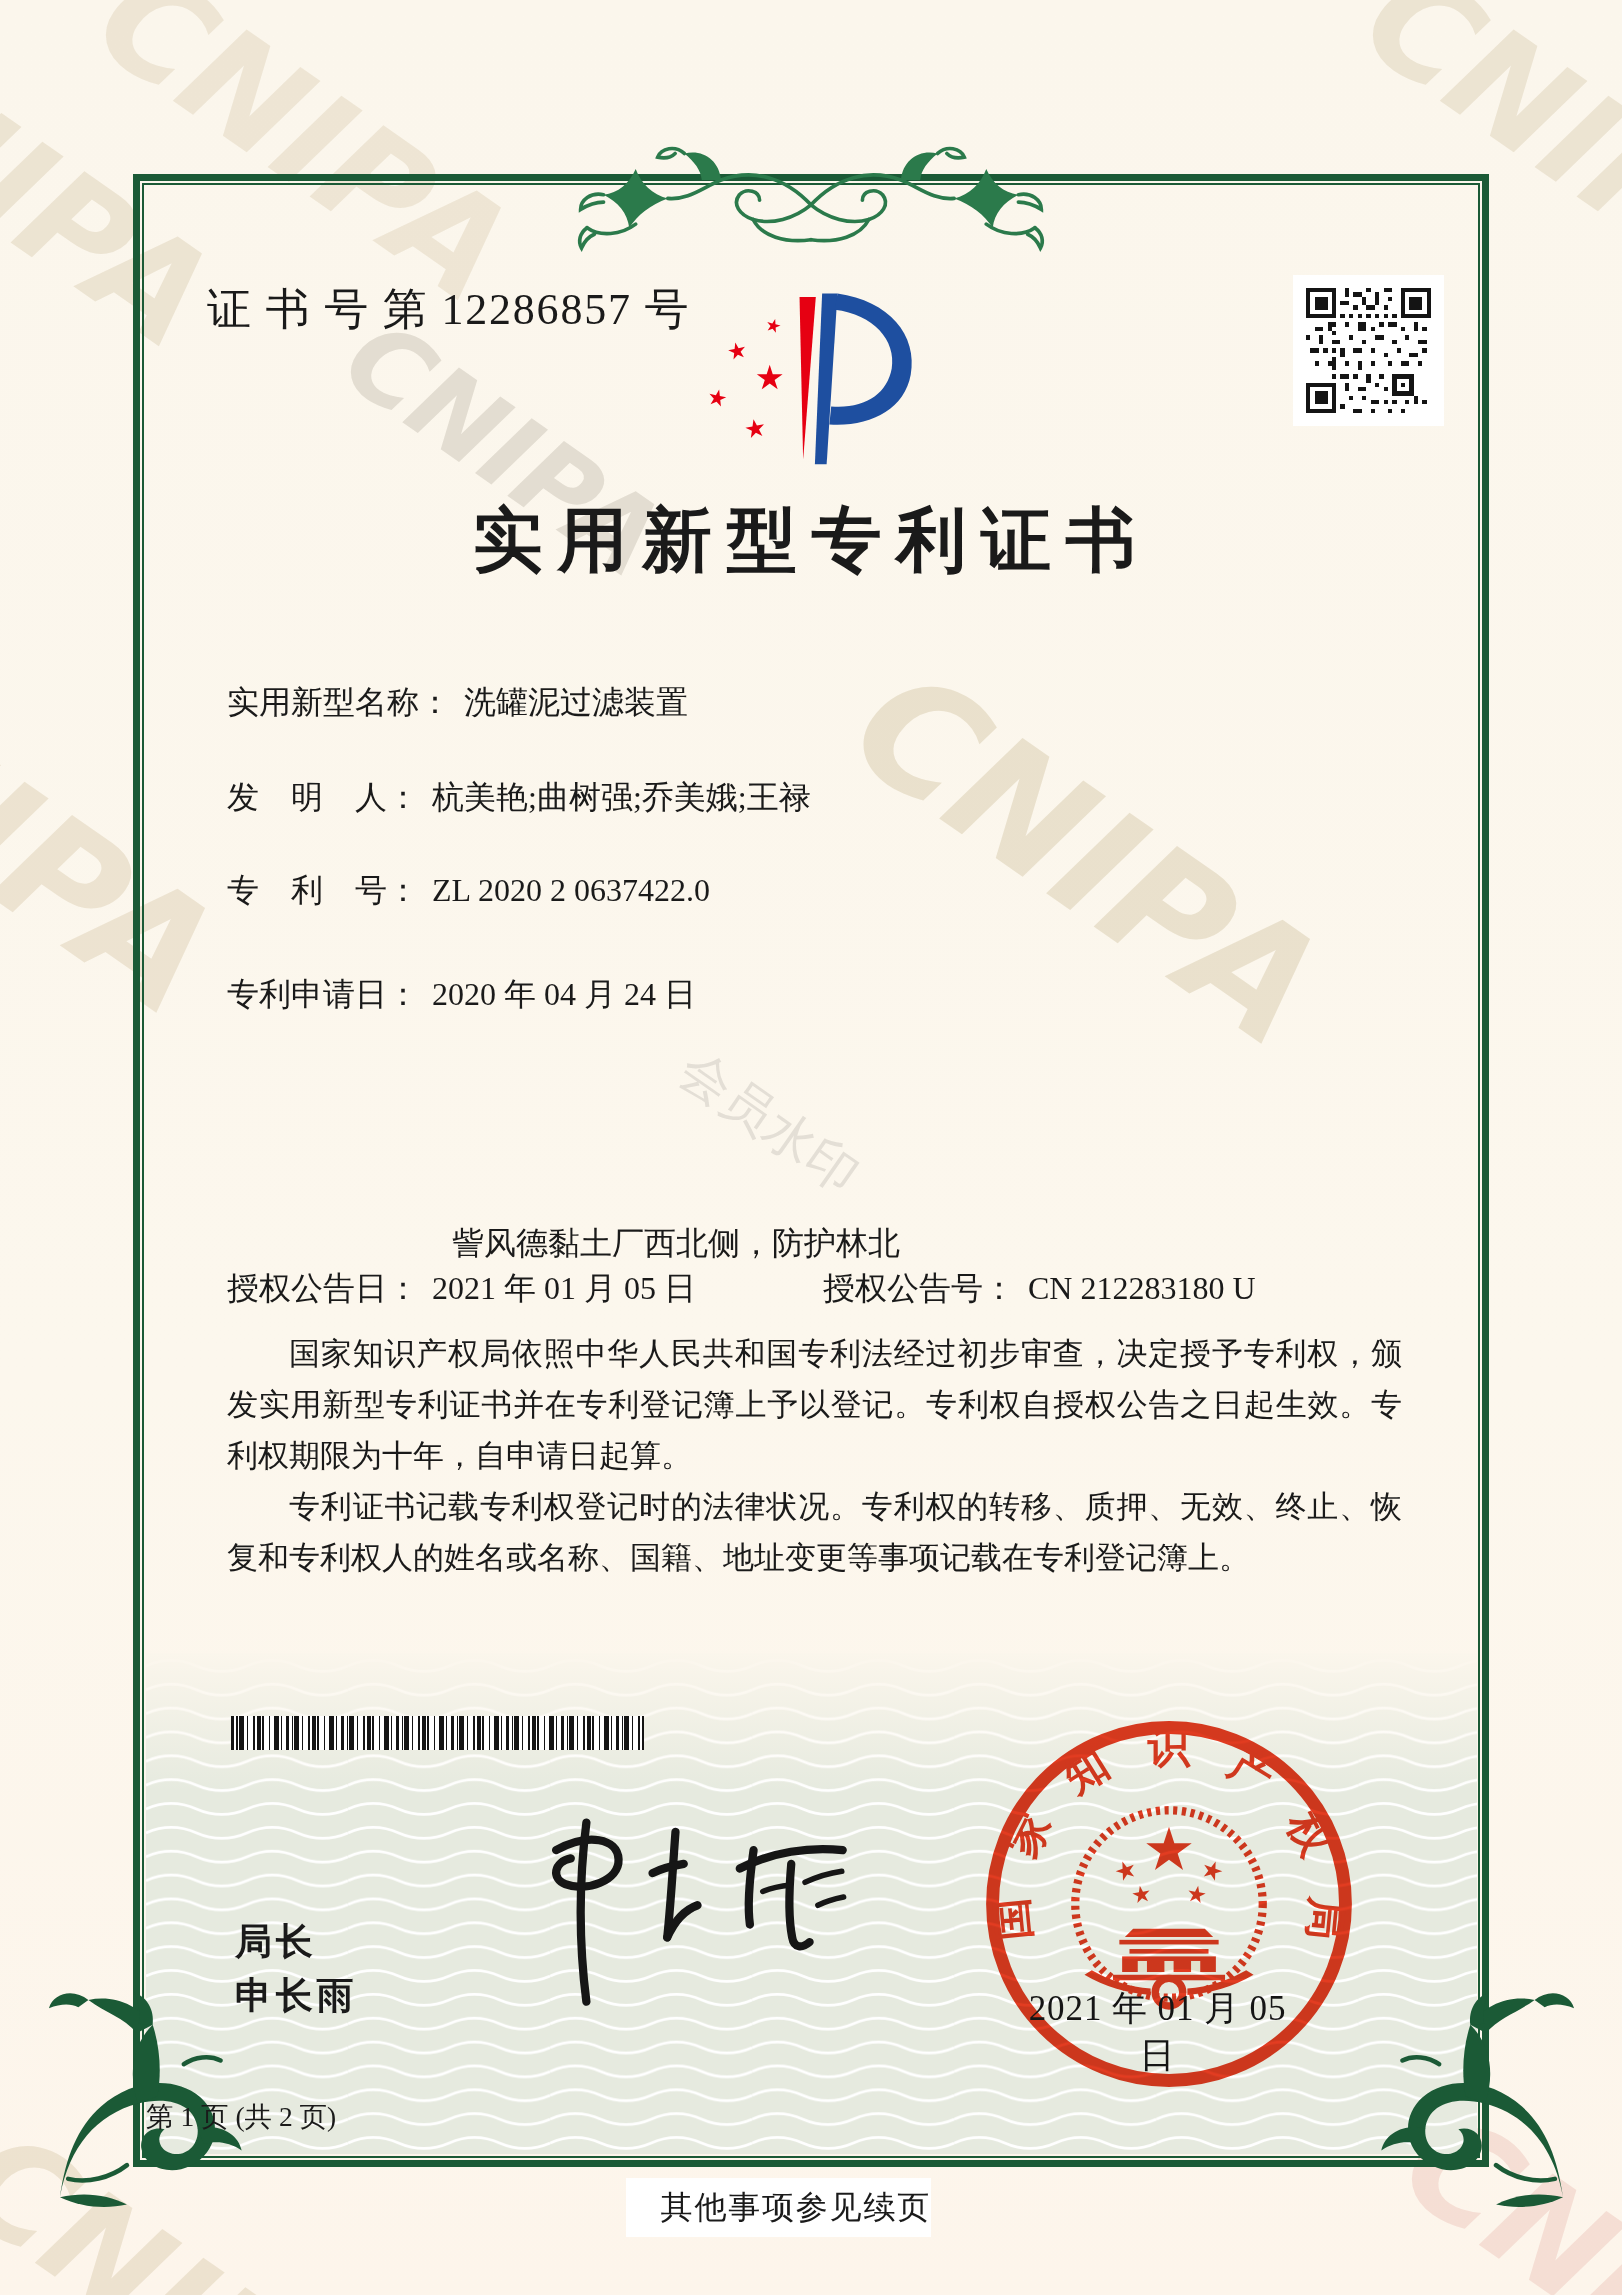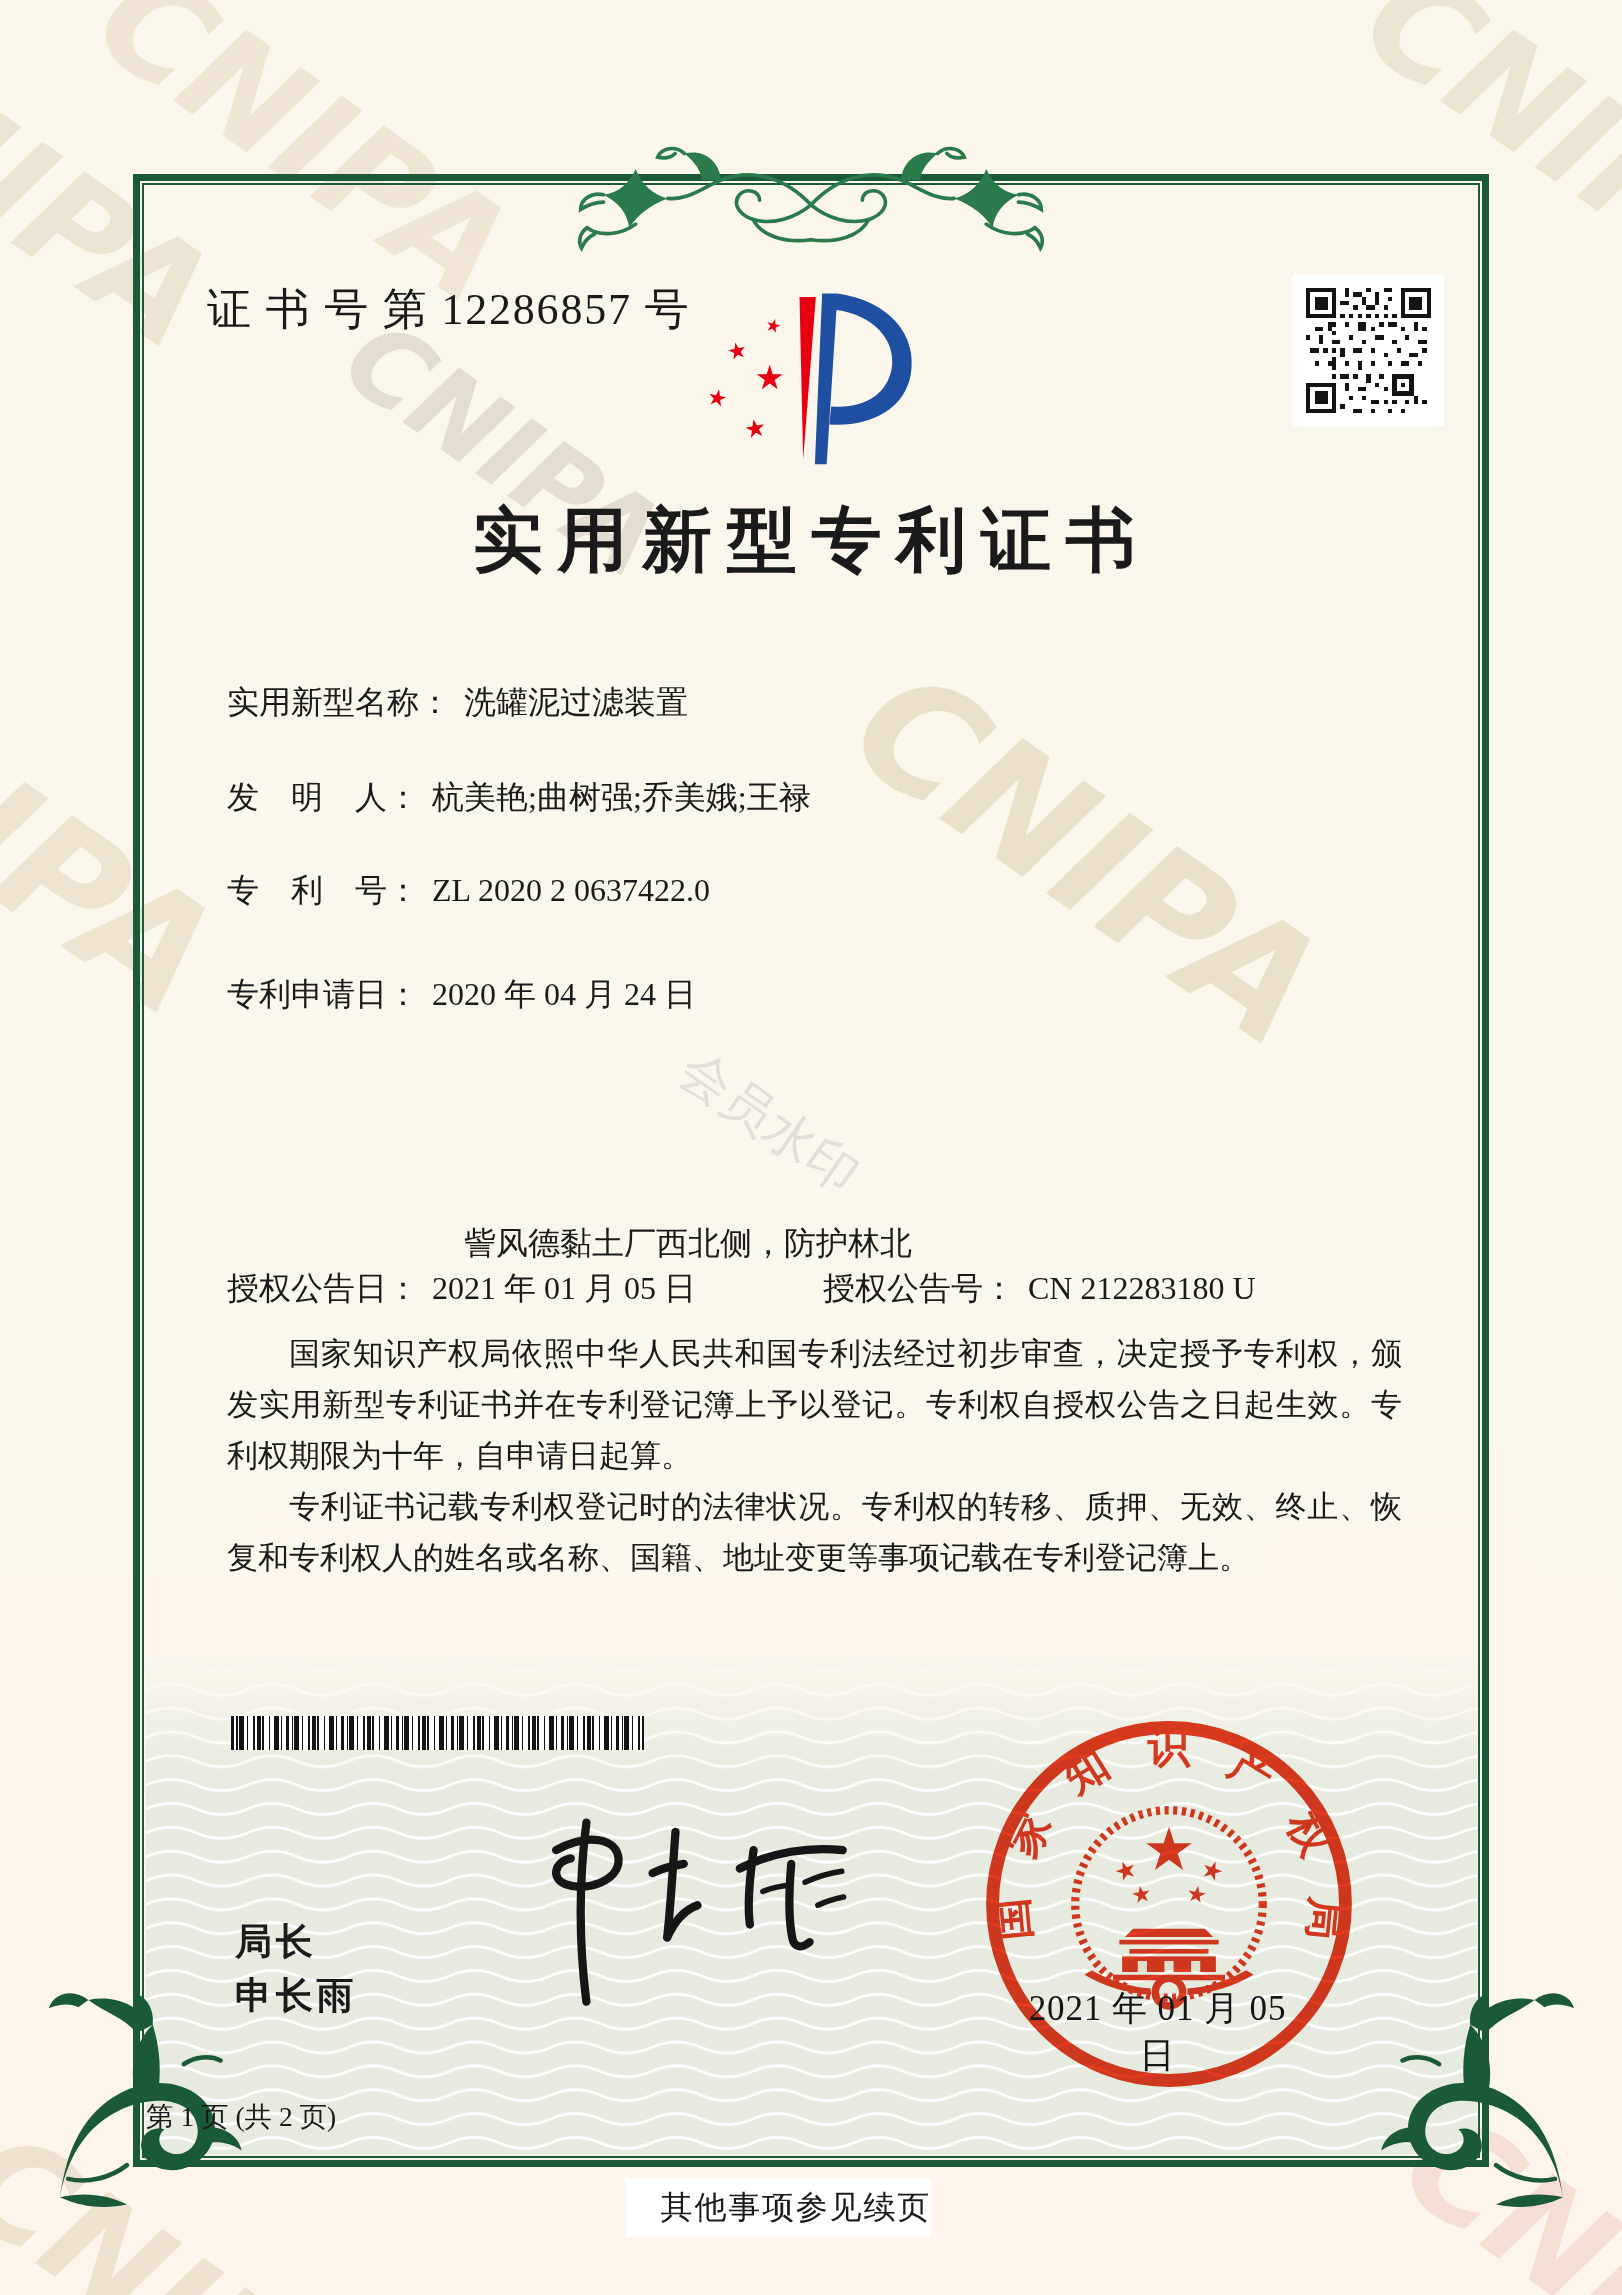--- a/index.html
+++ b/index.html
@@ -39,21 +39,21 @@
   .certno{position:absolute;z-index:5;left:207px;top:280px;font-size:44px;letter-spacing:1.8px;}
   .logo{position:absolute;z-index:5;left:701px;top:288px;width:226px;height:184px;}
   .qr{position:absolute;z-index:5;left:1293px;top:275px;width:151px;height:151px;background:#fff;}
   .qr svg{position:absolute;left:13px;top:13px;width:125px;height:125px;}
   .title{position:absolute;z-index:5;left:146px;top:494px;width:1331px;text-align:center;
          font-size:70px;font-weight:700;letter-spacing:14.7px;}
   
   .row{position:absolute;z-index:5;left:227px;font-size:32px;white-space:nowrap;}
   .row .val{margin-left:13px;}
   .r1{top:681px;} .r2{top:776px;} .r3{top:869px;} .r4{top:973px;} .r5{top:1076px;}
-  .r6{top:1178px;} .r6b{top:1222px;left:464px;} .r7{top:1267px;width:1175px;}
+  .r6{top:1178px;} .r6b{top:1222px;left:452px;} .r7{top:1267px;width:1175px;}
   .r7 .pair2{position:absolute;left:596px;top:0;}
   
   .legal{position:absolute;z-index:5;left:227px;top:1328px;width:1175px;font-size:31px;
          line-height:51px;text-align:justify;}
   .legal p{margin:0;text-indent:2em;}
   
   .barcode{position:absolute;z-index:5;left:231px;top:1716px;width:413px;height:34px;
     background:repeating-linear-gradient(90deg,
       #141414 0 2.8px,#fff 2.8px 5.5px,#141414 5.5px 7.3px,#fff 7.3px 8.3px,#141414 8.3px 13px,#fff 13px 15.6px,
       #141414 15.6px 17.4px,#fff 17.4px 22px,#141414 22px 24px,#fff 24px 26px,#141414 26px 30px,#fff 30px 31px,

